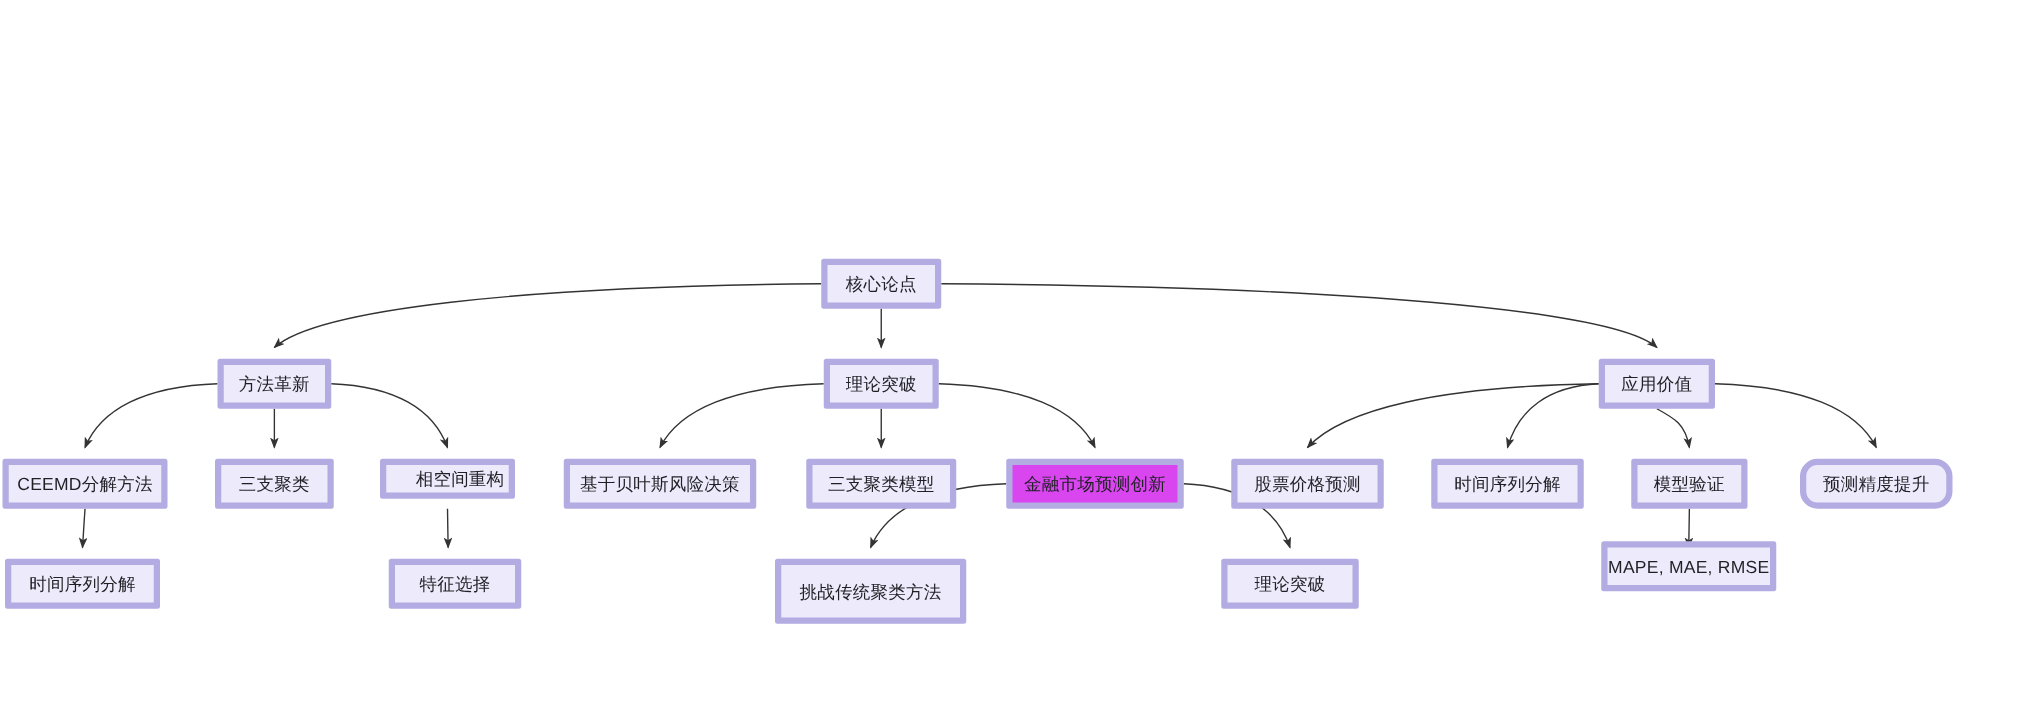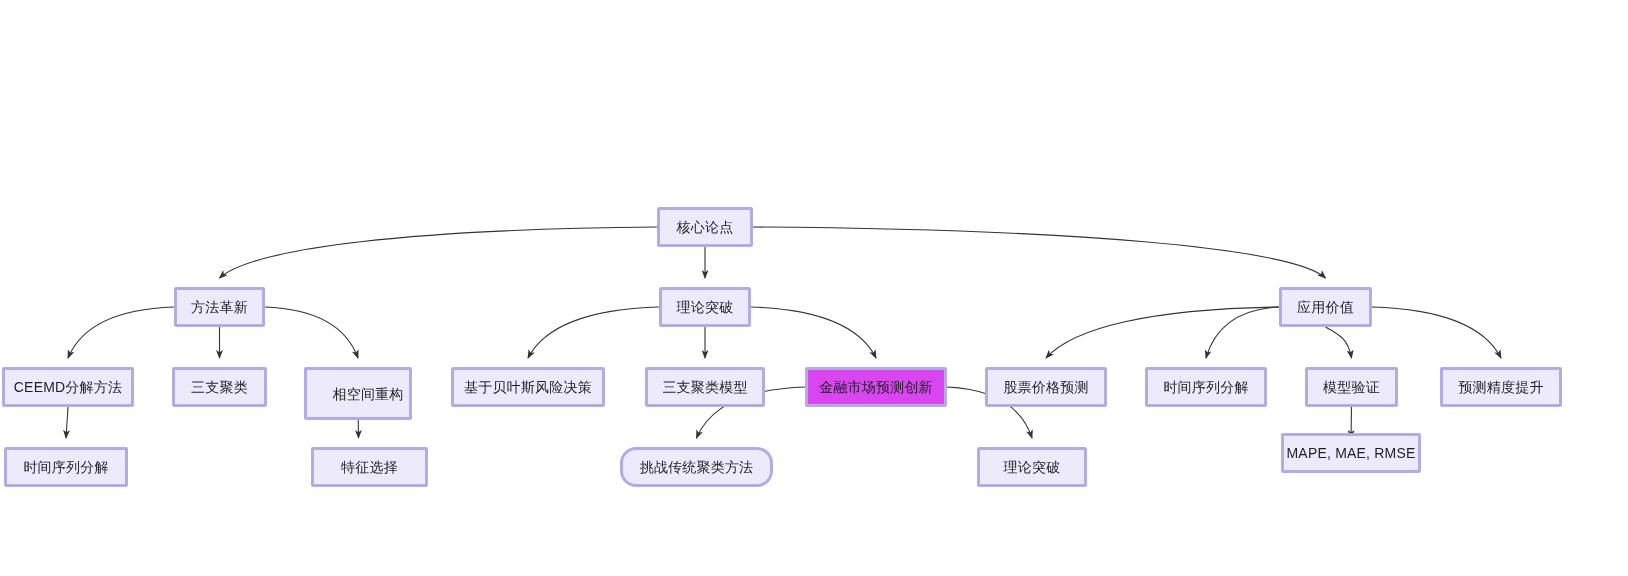--- a/index.html
+++ b/index.html
@@ -27,21 +27,21 @@
   }
   .edge-path {
     fill: none;
     stroke: #333333;
     stroke-width: 1.1;
   }
   .node {
     position: absolute;
     box-sizing: border-box;
     background: #ECEAFB;
-    border: 3px solid #be185d;
+    border: 5px solid #be185d;
     border-radius: 2px;
     display: flex;
     align-items: center;
     justify-content: center;
     color: #1f1f24;
     font-size: 14px;
     line-height: 1;
     white-space: nowrap;
     letter-spacing: 0.2px;
   }
@@ -93,51 +93,51 @@
       </div>
       <div class="node" style="left: 1279px; top: 287px; width: 93px; height: 40px; background: rgb(236, 234, 251); border-color: rgb(179, 172, 226); color: rgb(31, 31, 36);">
         <span class="node-label">应用价值</span>
       </div>
       <div class="node" style="left: 2px; top: 367px; width: 132px; height: 40px; background: rgb(236, 234, 251); border-color: rgb(179, 172, 226); color: rgb(31, 31, 36);">
         <span class="node-label">CEEMD分解方法</span>
       </div>
       <div class="node" style="left: 172px; top: 367px; width: 95px; height: 40px; background: rgb(236, 234, 251); border-color: rgb(179, 172, 226); color: rgb(31, 31, 36);">
         <span class="node-label">三支聚类</span>
       </div>
-      <div class="node" style="left: 304px; top: 367px; width: 108px; height: 53px; background: rgb(236, 234, 251); border-color: rgb(179, 172, 226); color: rgb(31, 31, 36); padding-left: 20px;">
+      <div class="node" style="left: 304px; top: 367px; width: 108px; height: 32px; background: rgb(236, 234, 251); border-color: rgb(179, 172, 226); color: rgb(31, 31, 36); padding-left: 20px;">
         <span class="node-label">相空间重构</span>
       </div>
       <div class="node" style="left: 451px; top: 367px; width: 154px; height: 40px; background: rgb(236, 234, 251); border-color: rgb(179, 172, 226); color: rgb(31, 31, 36);">
         <span class="node-label">基于贝叶斯风险决策</span>
       </div>
       <div class="node" style="left: 645px; top: 367px; width: 120px; height: 40px; background: rgb(236, 234, 251); border-color: rgb(179, 172, 226); color: rgb(31, 31, 36);">
         <span class="node-label">三支聚类模型</span>
       </div>
       <div class="node" style="left: 805px; top: 367px; width: 142px; height: 40px; background: #d946ef; border-color: rgb(179, 172, 226); color: rgb(31, 31, 36);">
         <span class="node-label">金融市场预测创新</span>
       </div>
       <div class="node" style="left: 985px; top: 367px; width: 122px; height: 40px; background: rgb(236, 234, 251); border-color: rgb(179, 172, 226); color: rgb(31, 31, 36);">
         <span class="node-label">股票价格预测</span>
       </div>
       <div class="node" style="left: 1145px; top: 367px; width: 122px; height: 40px; background: rgb(236, 234, 251); border-color: rgb(179, 172, 226); color: rgb(31, 31, 36);">
         <span class="node-label">时间序列分解</span>
       </div>
       <div class="node" style="left: 1305px; top: 367px; width: 93px; height: 40px; background: rgb(236, 234, 251); border-color: rgb(179, 172, 226); color: rgb(31, 31, 36);">
         <span class="node-label">模型验证</span>
       </div>
-      <div class="node" style="left: 1440px; top: 367px; width: 122px; height: 40px; background: rgb(236, 234, 251); border-color: rgb(179, 172, 226); color: rgb(31, 31, 36);">
+      <div class="node" style="left: 1440px; top: 367px; width: 122px; height: 40px; background: rgb(236, 234, 251); border-color: rgb(179, 172, 226); color: rgb(31, 31, 36); border-radius: 14px;">
         <span class="node-label">预测精度提升</span>
       </div>
       <div class="node" style="left: 4px; top: 447px; width: 124px; height: 40px; background: rgb(236, 234, 251); border-color: rgb(179, 172, 226); color: rgb(31, 31, 36);">
         <span class="node-label">时间序列分解</span>
       </div>
-      <div class="node" style="left: 311px; top: 447px; width: 117px; height: 40px; background: rgb(236, 234, 251); border-color: rgb(179, 172, 226); color: rgb(31, 31, 36);">
+      <div class="node" style="left: 311px; top: 447px; width: 106px; height: 40px; background: rgb(236, 234, 251); border-color: rgb(179, 172, 226); color: rgb(31, 31, 36);">
         <span class="node-label">特征选择</span>
       </div>
-      <div class="node" style="left: 620px; top: 447px; width: 153px; height: 40px; background: rgb(236, 234, 251); border-color: rgb(179, 172, 226); color: rgb(31, 31, 36); border-radius: 16px;">
+      <div class="node" style="left: 620px; top: 447px; width: 153px; height: 52px; background: rgb(236, 234, 251); border-color: rgb(179, 172, 226); color: rgb(31, 31, 36);">
         <span class="node-label">挑战传统聚类方法</span>
       </div>
       <div class="node" style="left: 977px; top: 447px; width: 110px; height: 40px; background: rgb(236, 234, 251); border-color: rgb(179, 172, 226); color: rgb(31, 31, 36);">
         <span class="node-label">理论突破</span>
       </div>
       <div class="node" style="left: 1281px; top: 433px; width: 140px; height: 40px; background: rgb(236, 234, 251); border-color: rgb(179, 172, 226); color: rgb(31, 31, 36);">
         <span class="node-label">MAPE, MAE, RMSE</span>
       </div>
     </div>
 </div>

